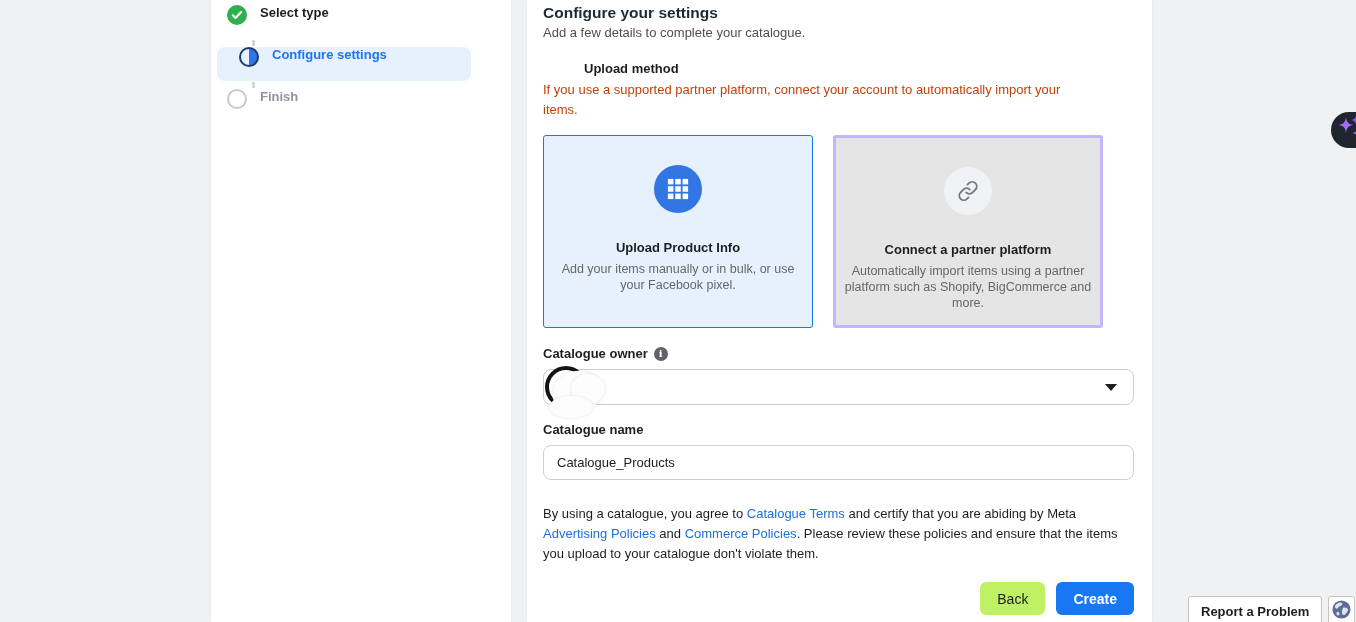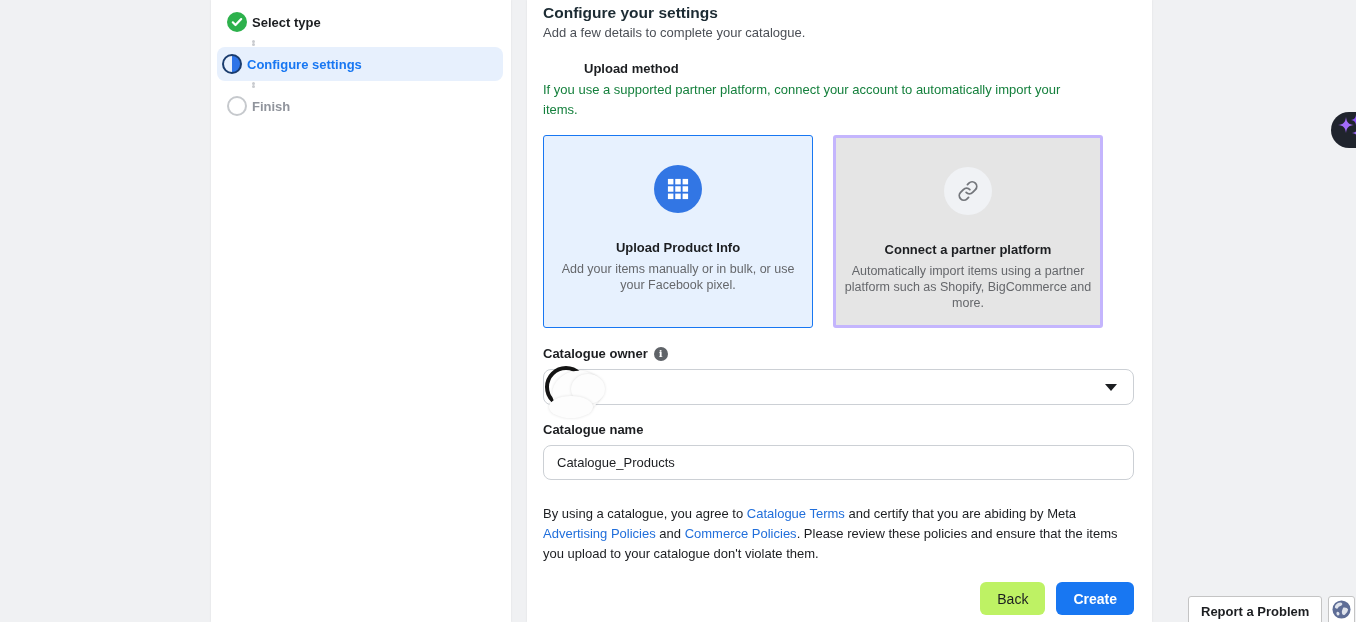--- a/index.html
+++ b/index.html
@@ -4,38 +4,38 @@
 <style>
   * { margin:0; padding:0; box-sizing:border-box; }
   html,body { width:1356px; height:622px; }
   body { font-family:"Liberation Sans", sans-serif; background:#f0f1f3; overflow:hidden; position:relative; }
 
   .panel { position:absolute; top:0; height:622px; background:#fff; }
   #sidebar { left:211px; width:300px; padding:5px 16px 0 16px; box-shadow:0 0 2px rgba(0,0,0,.08); }
   #content { left:527px; width:625px; padding:0 18px 0 21px; box-shadow:0 0 2px rgba(0,0,0,.08); }
 
   
-  .step-row { width:268px; height:34px; display:flex; align-items:center; gap:5px; border-radius:8px; cursor:pointer; }
-  .step-row.active { background:#e7f0fd; padding-left:5px; margin-left:-10px; width:286px; }
+  .step-row { width:268px; height:34px; display:flex; align-items:flex-start; gap:13px; border-radius:8px; cursor:pointer; }
+  .step-row.active { background:#e7f0fd; padding-left:22px; margin-left:-10px; width:254px; }
   .step-label { font-size:13px; font-weight:700; color:#1c1e21; }
   .step-row.active .step-label { color:#1877f2; }
   .step-row.upcoming .step-label { color:#90949c; }
   .step-ic { width:20px; height:20px; flex:0 0 20px; }
   .half-circle { width:20px; height:20px; border-radius:50%; border:2.5px solid #1a3c6e;
                  background:linear-gradient(90deg, #e7f0fd 50%, #2e74e8 50%); }
   .empty-circle { width:20px; height:20px; border-radius:50%; border:2.5px solid #c6c9cd; background:#fff; }
   .dot-gap { height:8px; display:flex; flex-direction:column; justify-content:space-between; padding:1px 0; margin-left:24.5px; }
   .dot-gap i { display:block; width:3px; height:3px; border-radius:50%; background:#c9cbcf; }
 
   
   .h1 { position:absolute; left:16px; top:4px; font-size:15.5px; font-weight:700; color:#1c2b33; }
   .subtitle { position:absolute; left:16px; top:25px; font-size:13px; color:#4b4f56; }
   .sec-label { font-size:13px; font-weight:700; color:#1c1e21; }
   #upload-label { position:absolute; left:16px; top:61px;margin-left:41px; }
-  #upload-desc { position:absolute; left:16px; top:80px; width:548px; font-size:13px; line-height:20px; color:#15803d; }
+  #upload-desc { position:absolute; left:16px; top:80px; width:548px; font-size:13px; line-height:20px; color:#c2410c; }
 
   .cards { position:absolute; left:16px; top:135px; display:flex; gap:20px; }
   .card { width:270px; height:193px; border:3px solid #c4b5fd; border-radius:3px; background:#e5e5e5;
           display:flex; flex-direction:column; align-items:center; text-align:center; padding-top:29px; cursor:pointer; }
   .card.selected { border:1.5px solid #1877f2; background:#e7f1fe; }
   .card-icon-wrap { width:48px; height:48px; border-radius:50%; display:flex; align-items:center; justify-content:center; }
   .card.selected .card-icon-wrap { background:#3276e4; }
   .card:not(.selected) .card-icon-wrap { background:#f0f2f5; }
   .card-title { margin-top:27px; font-size:13px; font-weight:700; color:#1c1e21; }
   .card-desc { margin-top:6px; width:248px; font-size:12.5px; line-height:16px; color:#65676b; }

